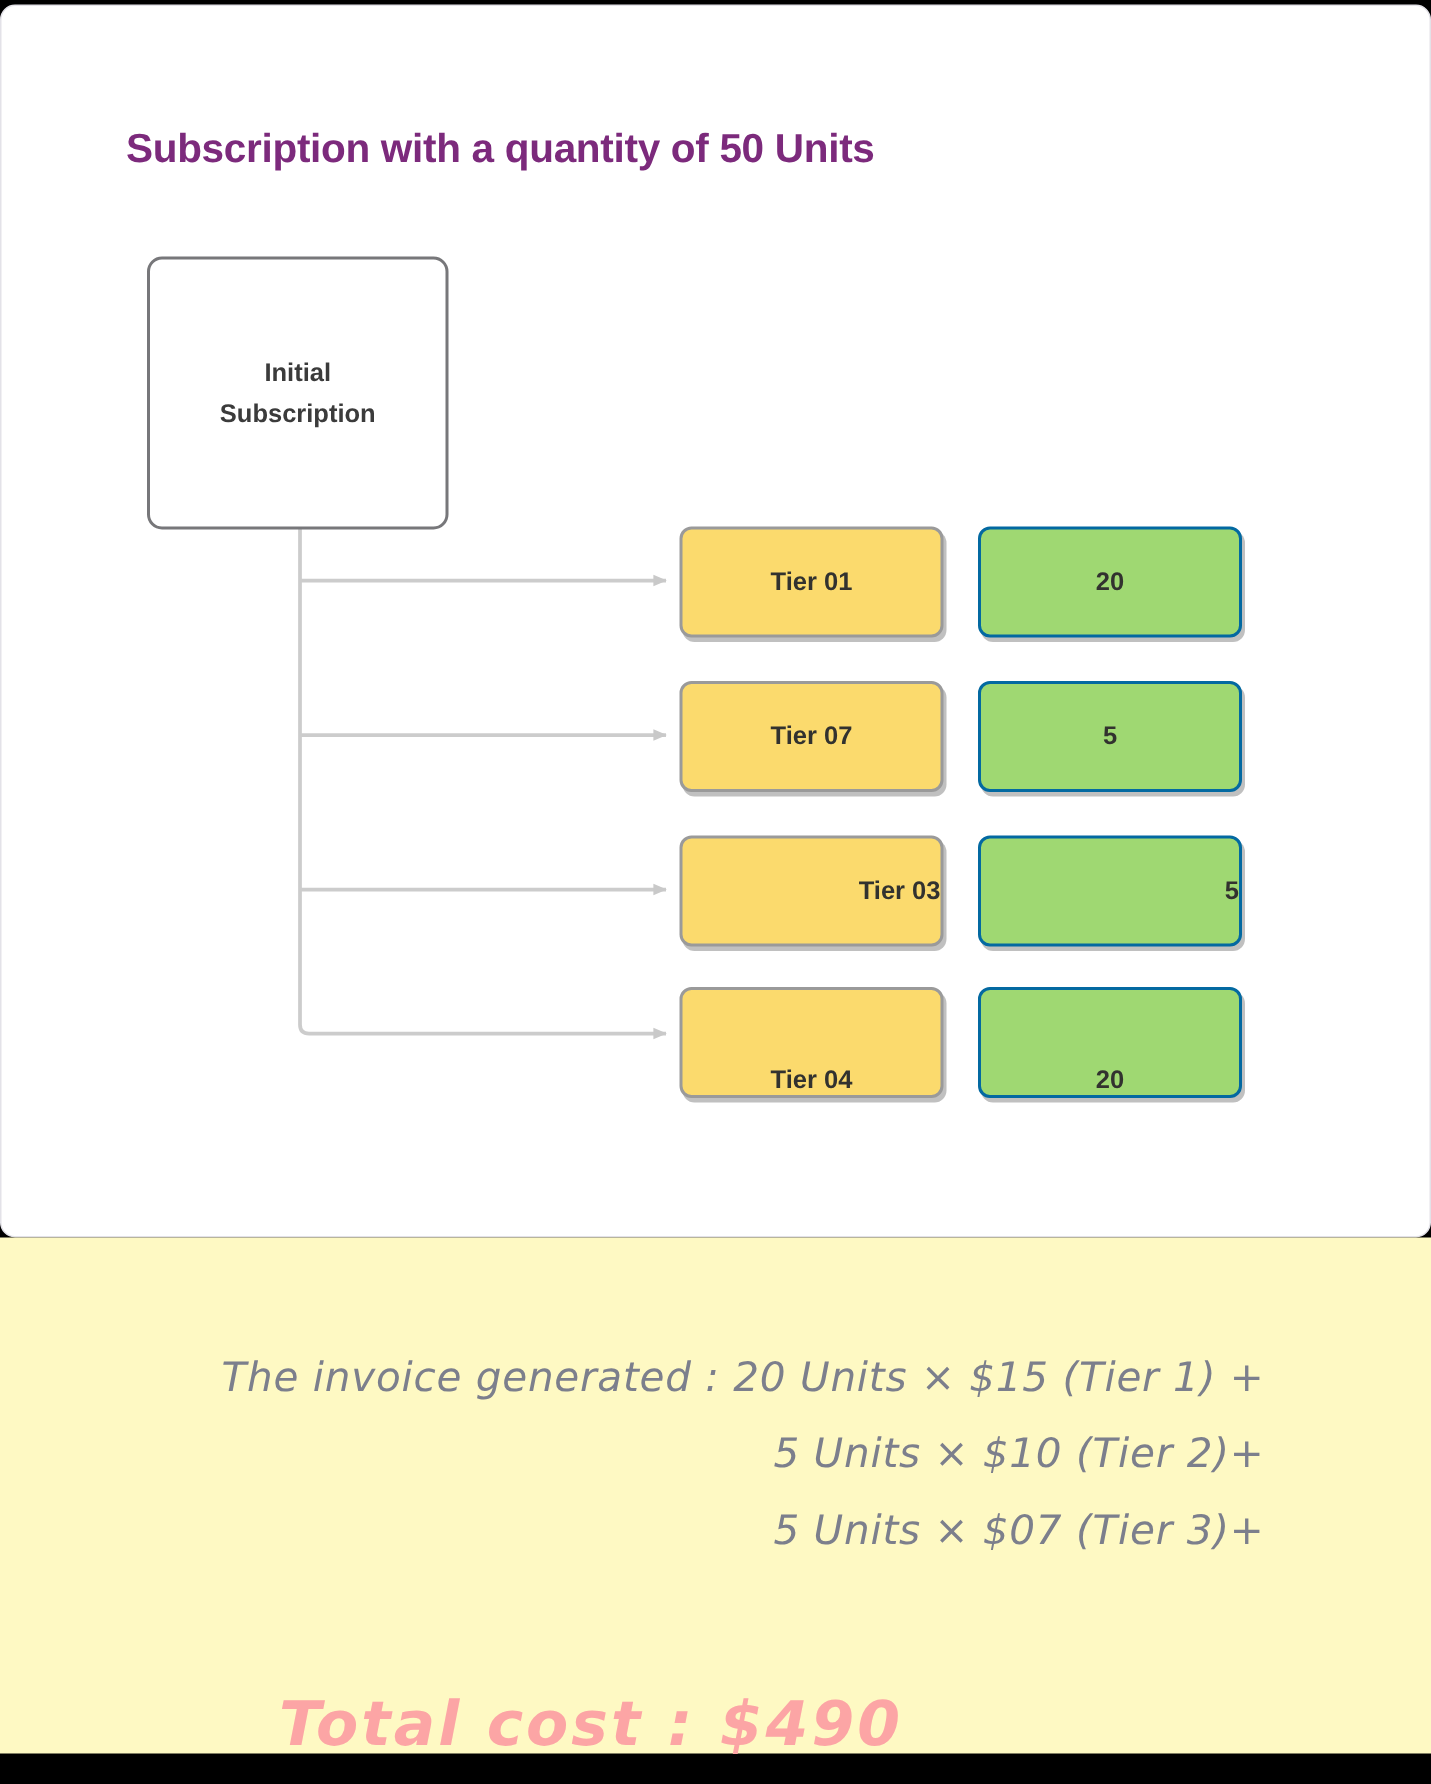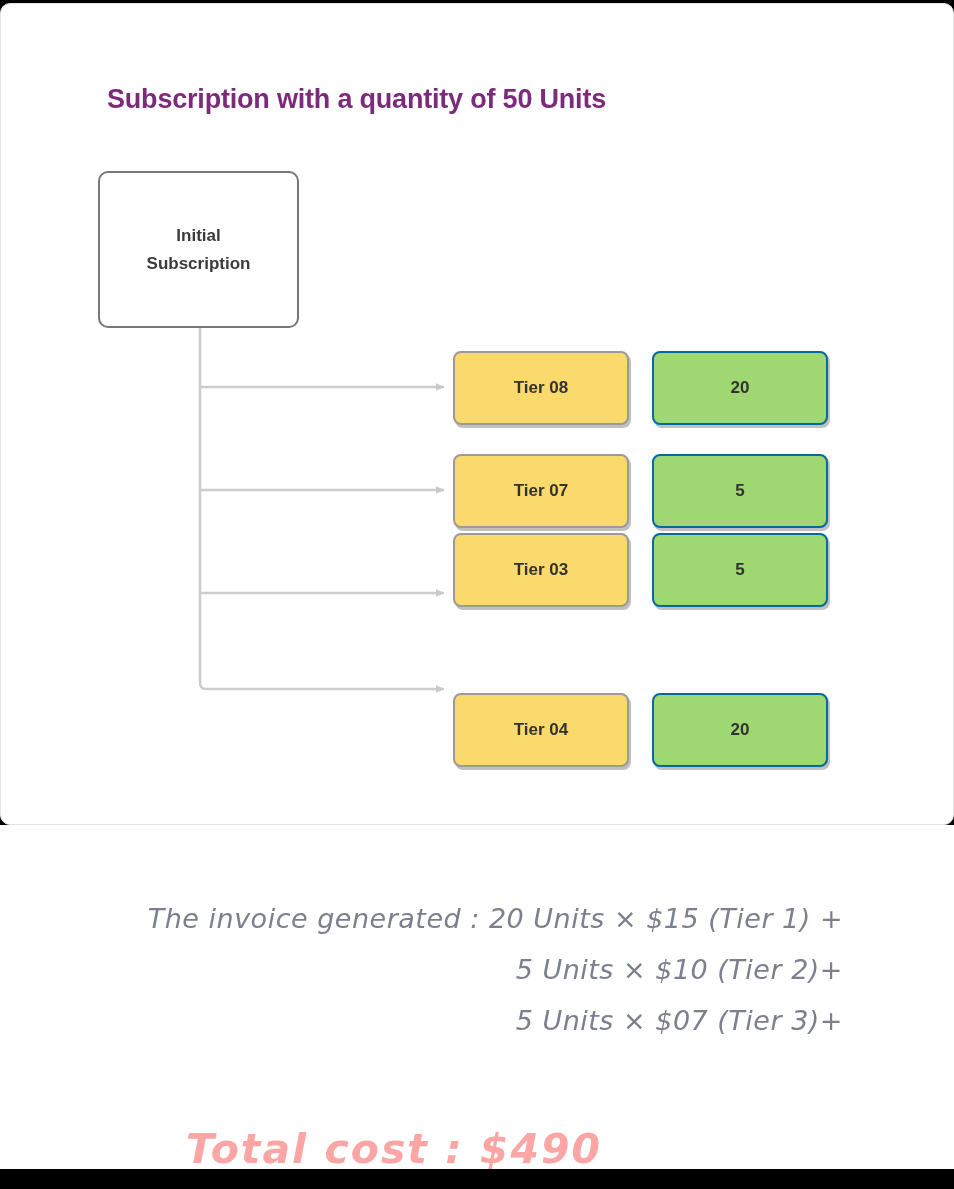--- a/index.html
+++ b/index.html
@@ -24,21 +24,21 @@
     height: 822px;
     background: #ffffff;
     border: 1px solid #e3e2e8;
     border-radius: 10px;
     box-sizing: border-box;
     overflow: hidden;
   }
 
   .title {
     position: absolute;
-    left: 106px;
+    left: 83px;
     top: 80px;
     font-size: 27px;
     font-weight: bold;
     letter-spacing: -0.2px;
     color: #7c2a7c;
     font-family: "Liberation Sans Narrow", "Liberation Sans", sans-serif;
     white-space: nowrap;
   }
 
   
@@ -60,21 +60,21 @@
     text-align: center;
     font-weight: bold;
     color: #32322f;
     border-radius: 8px;
   }
 
   .node-root {
     left: 97px;
     top: 167px;
     width: 201px;
-    height: 157px;
+    height: 182px;
     background: #ffffff;
     border: 2px solid #77777a;
     border-radius: 10px;
     font-size: 17px;
     line-height: 1.6;
     color: #3b3b3b;
   }
 
   .node-tier {
     width: 176px;
@@ -90,31 +90,31 @@
     height: 74px;
     left: 651px;
     background: #9fd872;
     border: 2px solid #0369a1;
     box-shadow: 2px 3px 0 rgba(140,140,140,0.55);
     font-size: 17px;
   }
 
   .row0 { top: 347px; }
   .row1 { top: 450px; }
-  .row2 { top: 529px; }
-  .row3 { top: 689px; }
+  .row2 { top: 553px; justify-content: flex-end; }
+  .row3 { top: 654px; align-items: flex-end; }
 
   
   .notes {
     position: absolute;
     left: 0;
     top: 825px;
     width: 954px;
     height: 344px;
-    background: #ffffff;
+    background: #fef9c3;
   }
   .hand {
     font-family: "DejaVu Sans", sans-serif;
     font-style: italic;
     font-weight: 300;
     color: #7c7f8c;
     letter-spacing: 0.5px;
   }
   .invoice-block {
     position: absolute;
@@ -167,21 +167,21 @@
   </div>
 
   <div class="node node-root">
     <div>
       <span>Initial</span><br>
       <span>Subscription</span>
     </div>
   </div>
 
   <div class="node node-tier row0">
-    <span>Tier 08</span>
+    <span>Tier 01</span>
   </div>
   <div class="node node-qty row0">
     <span>20</span>
   </div>
 
   <div class="node node-tier row1">
     <span>Tier 07</span>
   </div>
   <div class="node node-qty row1">
     <span>5</span>

